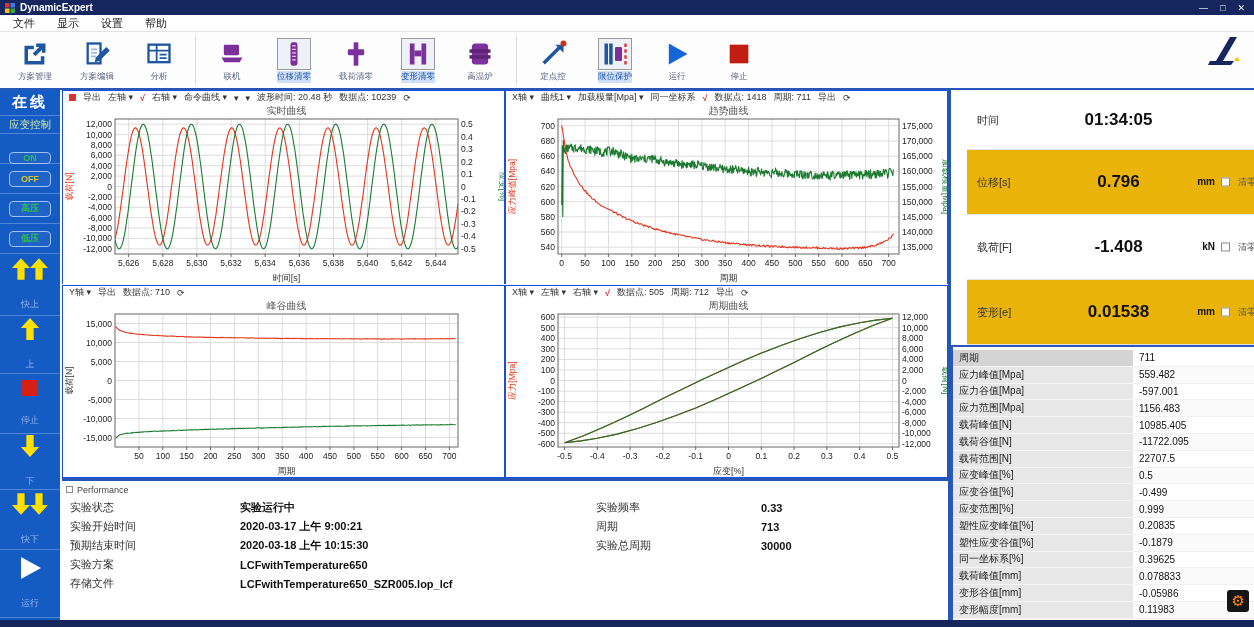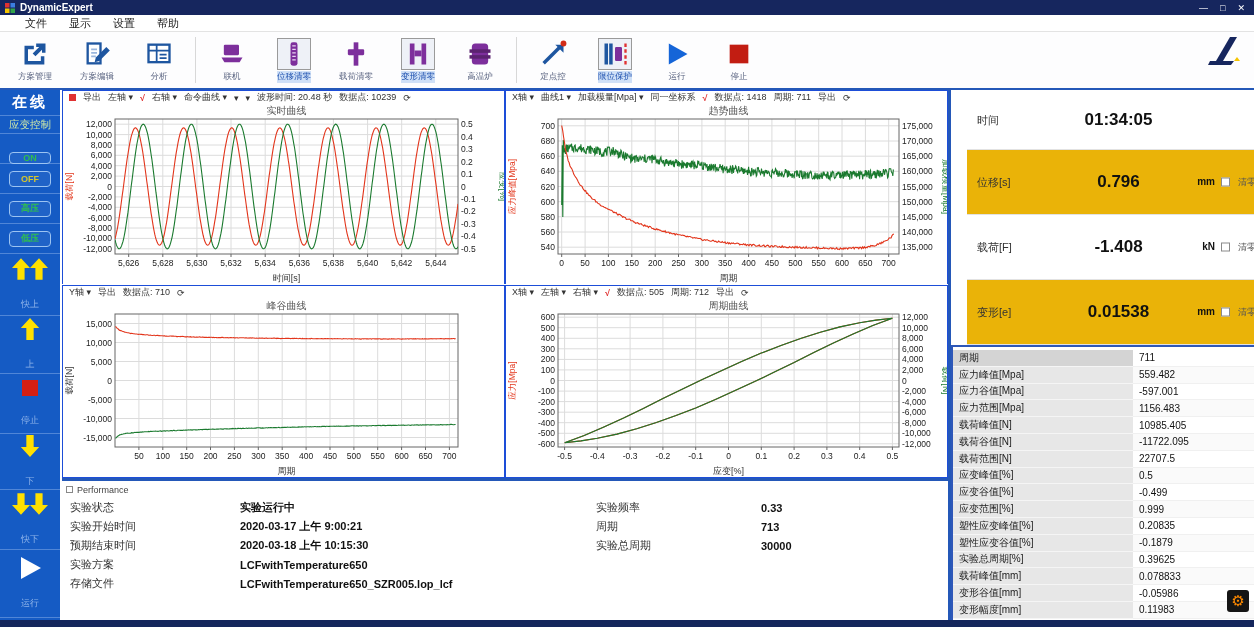--- a/index.html
+++ b/index.html
@@ -2,21 +2,21 @@
 <html><head>
 <meta charset="utf-8">
 <style>
 *{margin:0;padding:0;box-sizing:border-box}
 html,body{width:1254px;height:627px;overflow:hidden}
 body{font-family:"Liberation Sans",sans-serif;position:relative;background:#fff}
 #titlebar{position:absolute;left:0;top:0;width:1254px;height:15px;background:#16265e;display:flex;align-items:center;padding:0 5px;gap:5px}
 #app-title{color:#fff;font-size:10px;font-weight:bold}
 #win-controls{margin-left:auto;display:flex;gap:12px;color:#fff;font-size:9px;align-items:center;padding-right:4px}
 .winbtn{cursor:default}
-#menubar{position:absolute;left:0;top:15px;width:1254px;height:17px;background:#fff;border-bottom:1px solid #e3e3e3;display:flex;align-items:center;padding-left:14px}
+#menubar{position:absolute;left:0;top:15px;width:1254px;height:17px;background:#fff;border-bottom:1px solid #e3e3e3;display:flex;align-items:center;padding-left:2px}
 .mitem{font-size:11px;color:#222;padding:0 11px}
 #toolbar{position:absolute;left:0;top:32px;width:1254px;height:58px;background:#fdfdfe;border-bottom:2px solid #2458b8;display:flex;align-items:center;padding-left:4px}
 .titem{width:62px;display:flex;flex-direction:column;align-items:center;gap:1px}
 .ticon{width:34px;height:32px;display:flex;align-items:center;justify-content:center}
 .ticon svg{width:28px;height:28px}
 .titem.selected .ticon{border:1px solid #9a9a9a;background:#eef1f7}
 .tlabel{font-size:8.5px;color:#5a6480;white-space:nowrap}
 .titem.selected .tlabel{background:#cfe0f7;color:#1d4fae}
 .tsep{width:1px;height:46px;background:#d8d8d8;margin:0 5px}
 #brand-logo{position:absolute;right:10px;top:36px}
@@ -772,21 +772,21 @@
       </div>
       <div class="trow">
         <span class="tlab">塑性应变峰值[%]</span>
         <span class="tval">0.20835</span>
       </div>
       <div class="trow">
         <span class="tlab">塑性应变谷值[%]</span>
         <span class="tval">-0.1879</span>
       </div>
       <div class="trow">
-        <span class="tlab">实验总周期[%]</span>
+        <span class="tlab">同一坐标系[%]</span>
         <span class="tval">0.39625</span>
       </div>
       <div class="trow">
         <span class="tlab">载荷峰值[mm]</span>
         <span class="tval">0.078833</span>
       </div>
       <div class="trow">
         <span class="tlab">变形谷值[mm]</span>
         <span class="tval">-0.05986</span>
       </div>

